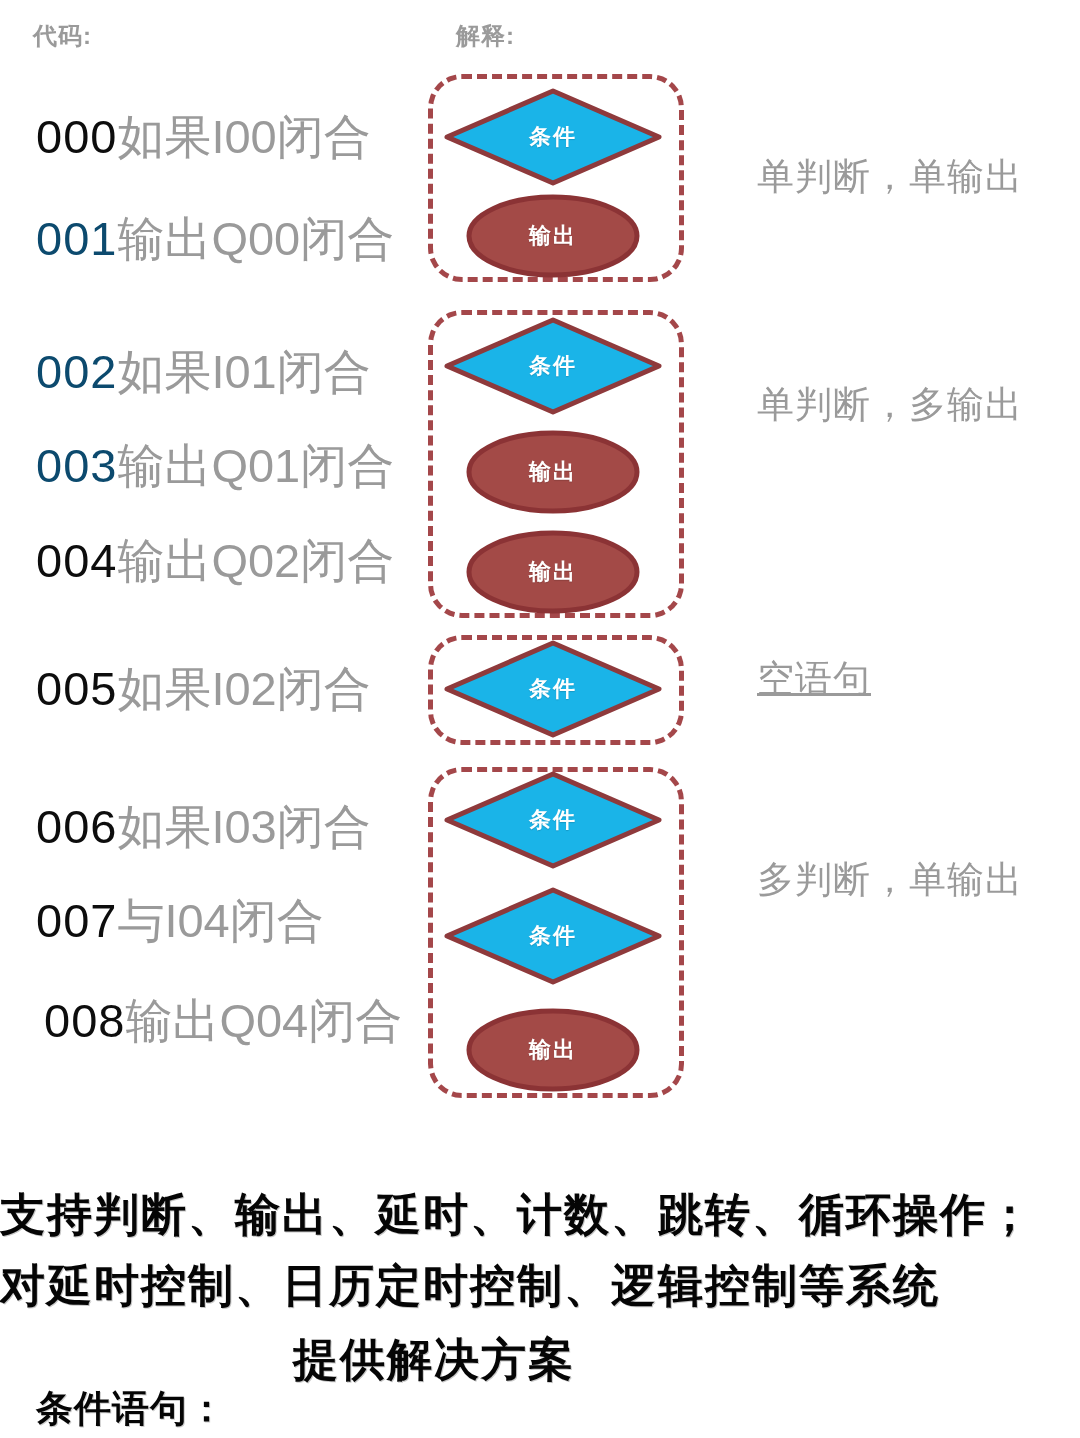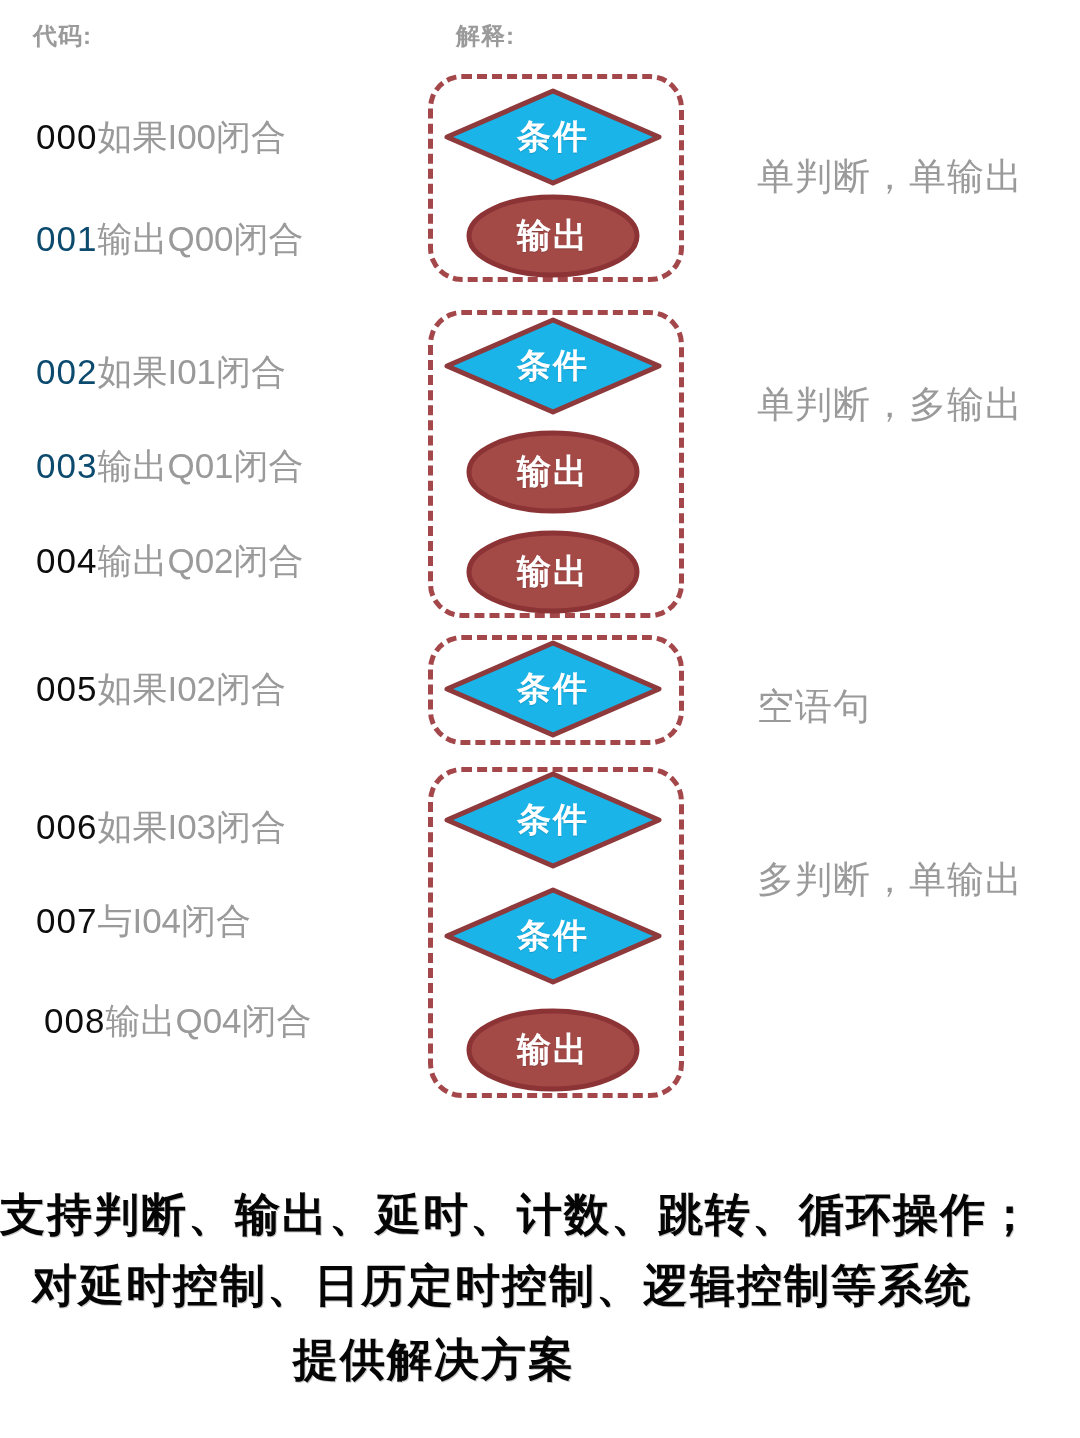--- a/index.html
+++ b/index.html
@@ -16,21 +16,21 @@
     color:#9a9a9a;
     font-weight:bold;
     letter-spacing:1px;
   }
   #hdr-code{left:33px;top:20px;}
   #hdr-explain{left:456px;top:20px;}
 
   .code-line{
     position:absolute;
     left:36px;
-    font-size:35px;
+    font-size:47px;
     line-height:42px;
     color:#9a9a9a;
     white-space:nowrap;
   }
   .code-line .num{letter-spacing:1px;}
   .num-black{color:#0d0d0d;}
   .num-gray{color:#0c4a6e;}
 
   .group{
     position:absolute;
@@ -40,21 +40,21 @@
     border-radius:34px;
     box-sizing:border-box;
   }
   .shape{position:absolute;}
   .shape svg{display:block;}
   .shape .shape-label{
     position:absolute;
     left:0;top:0;right:0;bottom:0;
     display:flex;align-items:center;justify-content:center;
     color:#ffffff;
-    font-size:34px;
+    font-size:22px;
     font-weight:bold;
     letter-spacing:2px;
     text-shadow:0 1px 1px rgba(0,0,0,0.15);
   }
   .annotation{
     position:absolute;
     left:757px;
     font-size:37px;
     color:#9a9a9a;
     white-space:nowrap;
@@ -159,22 +159,23 @@
           <svg width="174" height="84" viewBox="0 0 174 84">
             <ellipse cx="87" cy="42" rx="84" ry="39" fill="#a34a47" stroke="#8b3335" stroke-width="5"></ellipse>
           </svg>
           <div class="shape-label">输出</div>
         </div>
       </div>
     </div>
   <div id="annotations-layer">
       <div class="annotation" style="top: 135px; margin-top: 17px;">单判断，单输出</div>
       <div class="annotation" style="top: 380px;">单判断，多输出</div>
-      <div class="annotation" style="top: 682px;">空语句</div>
+      <div class="annotation" style="top: 654px; text-decoration: underline;">空语句</div>
       <div class="annotation" style="top: 855px;">多判断，单输出</div>
     </div>
 
   <div id="footer-layer">
       <div class="footer-line" style="top: 1185px;">支持判断、输出、延时、计数、跳转、循环操作；</div>
-      <div class="footer-line" style="top: 1256px; padding-left: 32px;">对延时控制、日历定时控制、逻辑控制等系统</div>
+      <div class="footer-line" style="top: 1256px;">对延时控制、日历定时控制、逻辑控制等系统</div>
       <div class="footer-line" style="top: 1330px;">提供解决方案</div>
     </div>
+  <div class="section-label">条件语句：</div>
 </div>
 
 </body></html>

